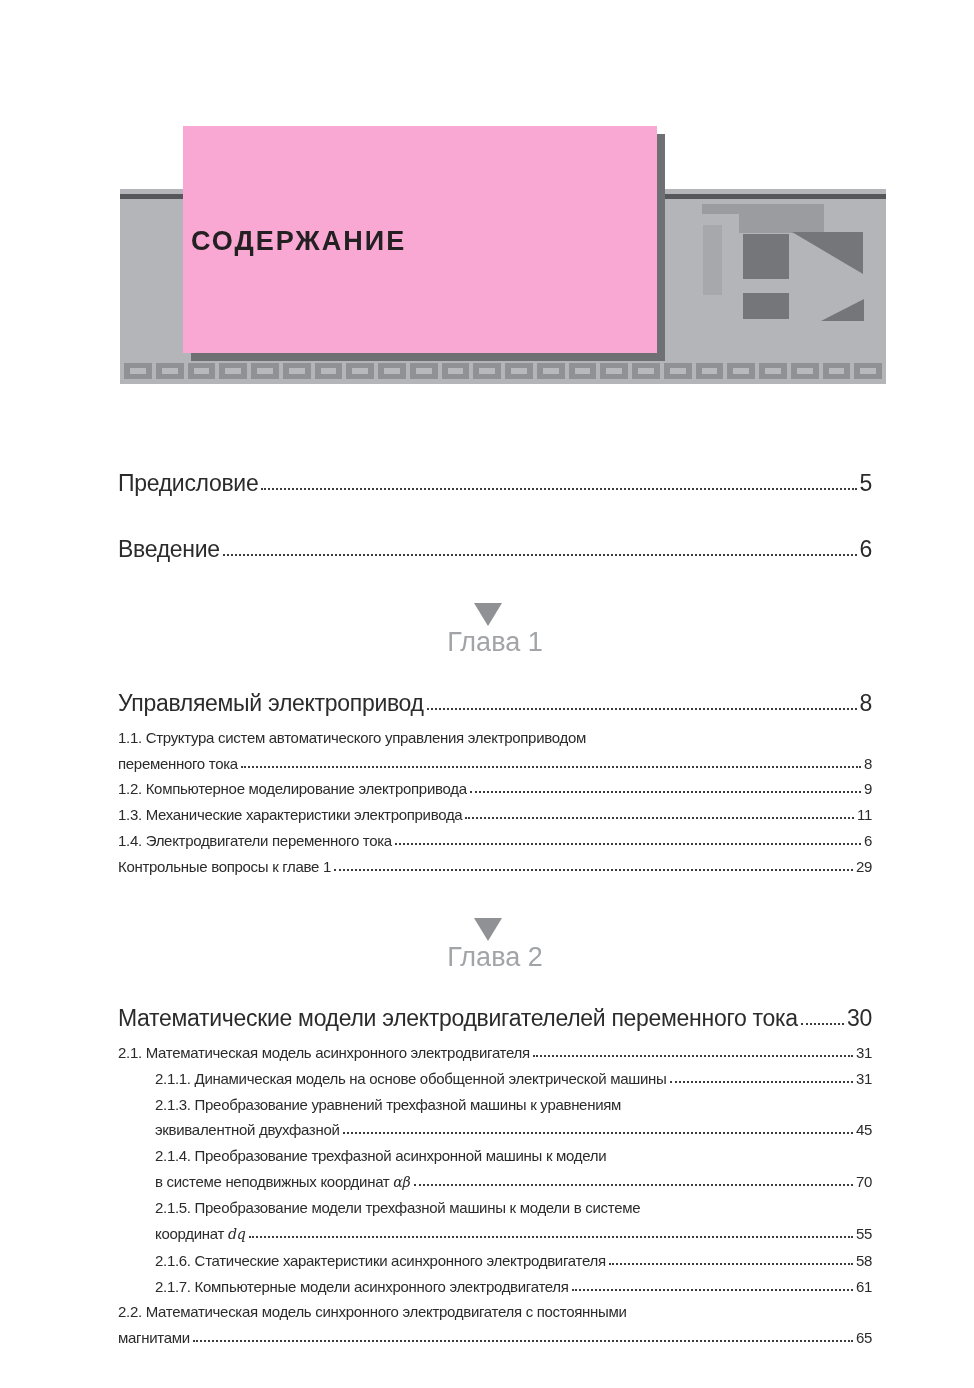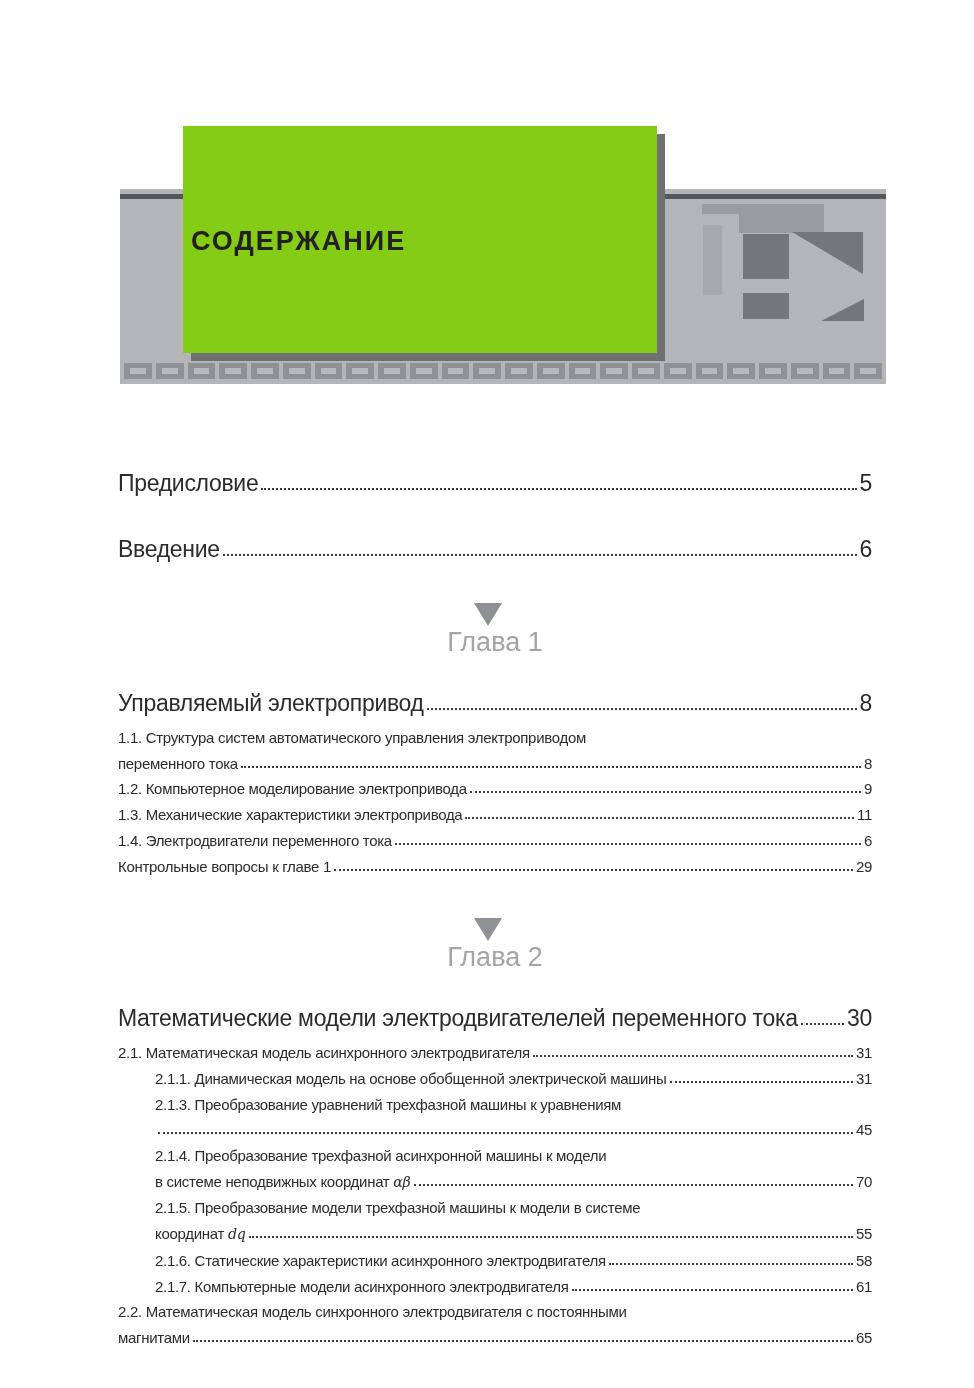--- a/index.html
+++ b/index.html
@@ -18,21 +18,21 @@
     background: #b3b5b8;
   }
   .topline {
     position: absolute; left: 0; top: 5px;
     width: 100%; height: 5px;
     background: #55575a;
   }
   .title-box {
     position: absolute; left: 63px; top: -63px;
     width: 474px; height: 227px;
-    background: #84cc16;
+    background: #f9a8d4;
     box-shadow: 8px 8px 0 #6e7073;
   }
   .title-box .t {
     margin: 0; padding: 100px 0 0 8px;
     font-size: 27px; font-weight: 700;
     letter-spacing: 2px;
     color: #232021;
   }
 
   
@@ -220,20 +220,21 @@
     <span class="page">31</span>
   </div>
 
 
   <div class="row sub">
     <span class="label">2.1.3. Преобразование уравнений трехфазной машины к уравнениям</span>
 
   </div>
 
   <div class="row sub">
+    <span class="label">эквивалентной двухфазной</span>
     <span class="dots"></span>
     <span class="page">45</span>
   </div>
 
   <div class="row sub">
     <span class="label">2.1.4. Преобразование трехфазной асинхронной машины к модели</span>
 
   </div>
 
   <div class="row sub">

